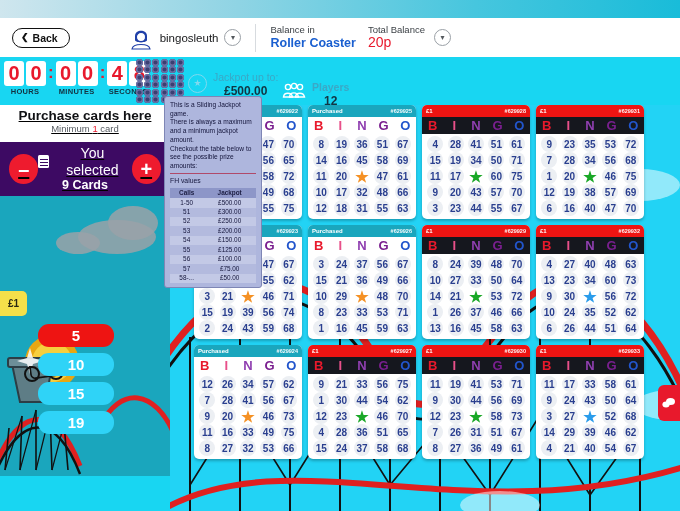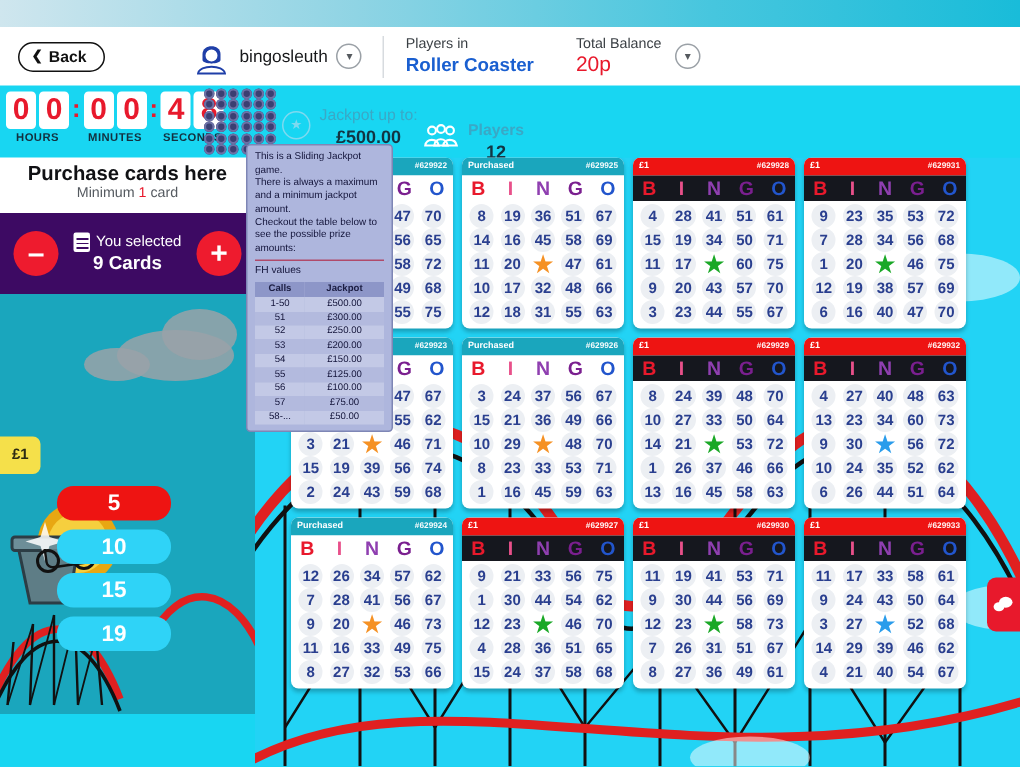--- a/index.html
+++ b/index.html
@@ -41,21 +41,21 @@
   .divider-v { width: 1px; height: 28px; background: #d7dbdf; margin-left: 14px; }
   .playing { margin-left: 14px; line-height: 1.15; }
   .playing .lbl { font-size: 9.5px; color: #3a3f44; }
   .playing .room { font-size: 12.5px; font-weight: bold; color: #1a5fd0; }
 
   .deposit-btn {
     margin-left: auto; background: #2fbd25; color: #fff; border: none;
     border-radius: 16px; padding: 6px 22px; font-size: 12px; font-weight: bold;
     cursor: pointer; font-family: inherit;
   }
-  .balance { margin-left: 28px; line-height: 1.1; }
+  .balance { margin-left: 12px; line-height: 1.1; }
   .balance .lbl { font-size: 9.5px; color: #3a3f44; }
   .balance .amt { font-size: 14px; font-weight: normal; color: #e8192c; }
   .bal-chev { margin-left: 9px; }
 
   
   .meta-row { position: absolute; top: 57px; left: 0; width: 680px; height: 48px; }
   .timer { position: absolute; left: 4px; top: 4px; display: flex; align-items: flex-start; }
   .tgroup { text-align: center; }
   .tdigits { display: flex; gap: 2px; }
   .tdigit {
@@ -78,39 +78,39 @@
   .jp-text { line-height: 1.15; }
   .jp-lbl { font-size: 10.5px; color: #3aa8c6; font-weight: normal; }
   .jp-val { font-size: 12px; color: #123543; font-weight: bold; text-align: center; }
 
   .players-box { position: absolute; left: 282px; top: 20px; display: flex; align-items: center; gap: 6px; }
   .pl-text { line-height: 1.15; text-align: center; }
   .pl-lbl { font-size: 10.5px; color: #3aa8c6; font-weight: bold; }
   .pl-val { font-size: 12px; color: #123543; font-weight: bold; }
 
   
-  .left-panel { position: absolute; left: 0; top: 105px; width: 170px; height: 406px; }
+  .left-panel { position: absolute; left: 0; top: 105px; width: 170px; height: 406px; text-decoration: underline; }
   .purchase-head {
     background: #fff; height: 37px; text-align: center; padding-top: 3px;
   }
   .purchase-head .t1 { font-size: 13.5px; font-weight: bold; color: #101114; }
   .purchase-head .t2 { font-size: 9.5px; color: #555a60; }
   .purchase-head .t2 .n { color: #e8192c; }
 
   .selector {
     background: #3d0a63; height: 54px; display: flex; align-items: center;
     justify-content: space-between; padding: 0 9px;
   }
   .rnd-btn {
     width: 30px; height: 30px; border-radius: 50%; background: #ee1b2e; color: #fff;
     border: none; font-size: 20px; font-weight: bold; line-height: 27px; cursor: pointer;
     font-family: inherit;
   }
   .sel-text { text-align: center; color: #fff; line-height: 1.2; }
-  .sel-text .r1 { font-size: 10px; display: flex; align-items: center; gap: 4px; justify-content: center; }
+  .sel-text .r1 { font-size: 14px; display: flex; align-items: center; gap: 4px; justify-content: center; }
   .sel-text .r2 { font-size: 12.5px; font-weight: bold; }
   .tiny-card-ic { width: 11px; height: 13px; background: #fff; border-radius: 1.5px; display:inline-block; position: relative; }
   .tiny-card-ic:before {
     content:""; position:absolute; left:1.5px; top:2px; right:1.5px; bottom:2px;
     background: repeating-linear-gradient(0deg,#3d0a63 0 1px,transparent 1px 3px);
   }
 
   .left-scene { position: absolute; top: 91px; left: 0; width: 170px; height: 280px; background: #1aa6bd; overflow: hidden; }
   .cloud { position: absolute; background: #9aa2a8; border-radius: 50%; opacity: .85; }
   .coin-bucket { position: absolute; left: 6px; bottom: 62px; }
@@ -223,21 +223,21 @@
           <path d="M4 24 C5 18, 21 18, 22 24 Z" fill="#fff" stroke="#1f3fa8" stroke-width="1.2"></path>
         </svg>
       </span>
       <span class="uname">bingosleuth</span>
       <span class="circle-chev">▾</span>
     </div>
 
     <div class="divider-v"></div>
 
     <div class="playing">
-      <div class="lbl">Players in</div>
+      <div class="lbl">Balance in</div>
       <div class="room">Roller Coaster</div>
     </div>
 
 
     <div class="balance">
       <div class="lbl">Total Balance</div>
       <div class="amt">20p</div>
     </div>
     <span class="circle-chev bal-chev">▾</span>
   </div>

